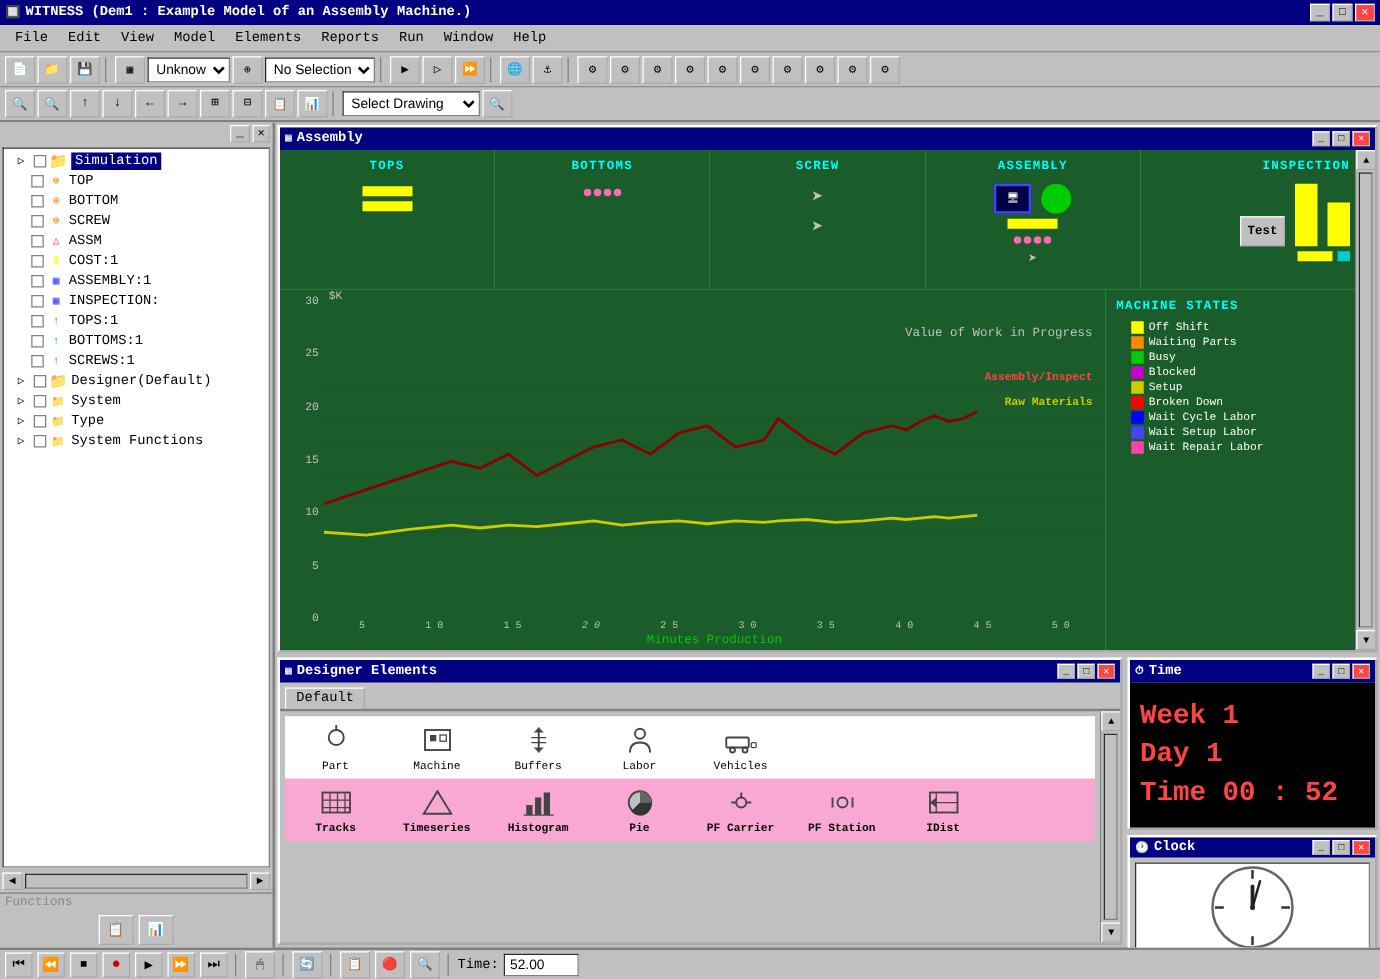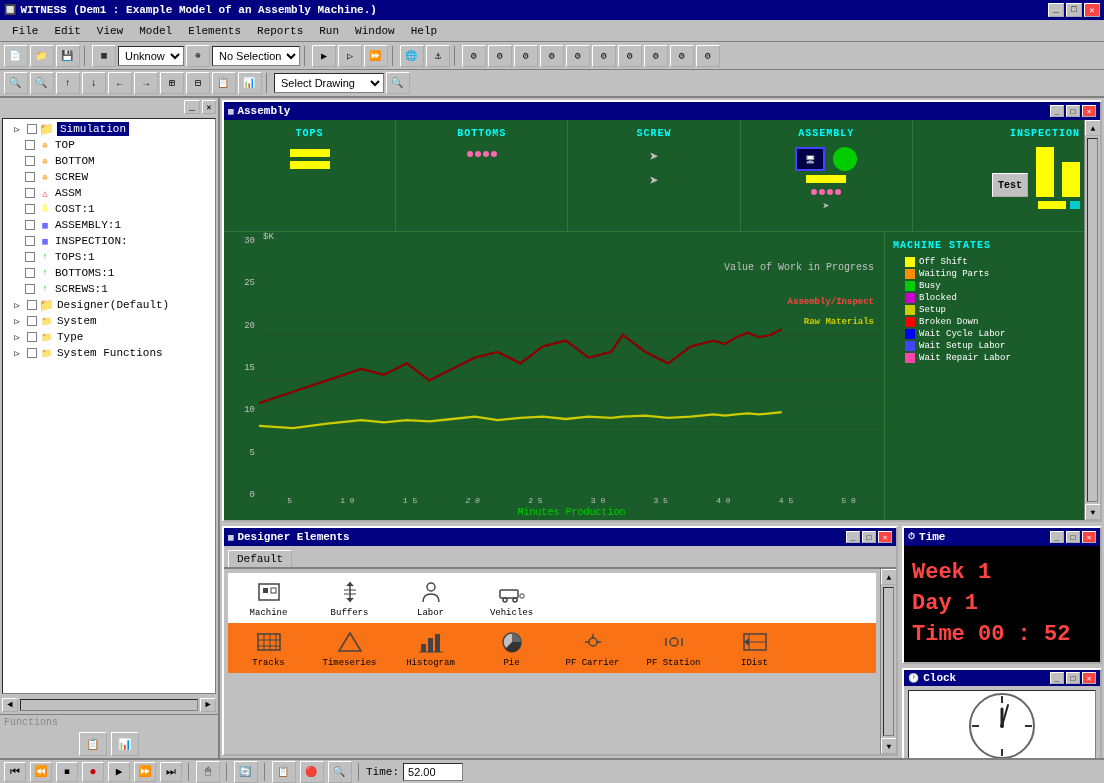--- a/index.html
+++ b/index.html
@@ -856,20 +856,29 @@
         <div class="designer-tabs">
           <div class="designer-tab">Default</div>
         </div>
         <div class="designer-main-area">
           <div class="grid-area">
 
             <div style="display:grid;grid-template-columns:repeat(8,1fr);background:white;margin:4px 4px 0 4px;">
               <div class="designer-item">
                 <div class="designer-icon">
                   <svg width="28" height="24" viewBox="0 0 28 24">
+                      <circle cx="14" cy="10" r="6" fill="none" stroke="#444" stroke-width="1.5"></circle>
+                      <line x1="14" y1="4" x2="14" y2="0" stroke="#444" stroke-width="1.5"></line>
+                    </svg>
+                </div>
+                <div class="designer-label">Part</div>
+              </div>
+              <div class="designer-item">
+                <div class="designer-icon">
+                  <svg width="28" height="24" viewBox="0 0 28 24">
                       <rect x="4" y="4" width="20" height="16" fill="none" stroke="#444" stroke-width="1.5"></rect>
                       <rect x="8" y="8" width="5" height="5" fill="#444"></rect>
                       <rect x="16" y="8" width="5" height="5" fill="none" stroke="#444" stroke-width="1"></rect>
                     </svg>
                 </div>
                 <div class="designer-label">Machine</div>
               </div>
               <div class="designer-item">
                 <div class="designer-icon">
                   <svg width="28" height="24" viewBox="0 0 28 24">
@@ -898,21 +907,21 @@
                       <rect x="22" y="14" width="4" height="4" rx="1" fill="none" stroke="#444" stroke-width="1"></rect>
                       <circle cx="7" cy="20" r="2" fill="none" stroke="#444" stroke-width="1.5"></circle>
                       <circle cx="17" cy="20" r="2" fill="none" stroke="#444" stroke-width="1.5"></circle>
                     </svg>
                 </div>
                 <div class="designer-label">Vehicles</div>
               </div>
               <div class="designer-item"></div>
             </div>
 
-            <div style="display:grid;grid-template-columns:repeat(8,1fr);background:#f97316;margin:0 4px 4px 4px;">
+            <div style="display:grid;grid-template-columns:repeat(8,1fr);background:#f9a8d4;margin:0 4px 4px 4px;font-weight:bold;">
               <div class="designer-item">
                 <div class="designer-icon">
                   <svg width="28" height="24" viewBox="0 0 28 24">
                       <rect x="3" y="4" width="22" height="16" fill="none" stroke="#444" stroke-width="1.5"></rect>
                       <line x1="3" y1="10" x2="25" y2="10" stroke="#444" stroke-width="1"></line>
                       <line x1="3" y1="16" x2="25" y2="16" stroke="#444" stroke-width="1"></line>
                       <line x1="9" y1="4" x2="9" y2="20" stroke="#444" stroke-width="1"></line>
                       <line x1="15" y1="4" x2="15" y2="20" stroke="#444" stroke-width="1"></line>
                       <line x1="21" y1="4" x2="21" y2="20" stroke="#444" stroke-width="1"></line>
                     </svg>

